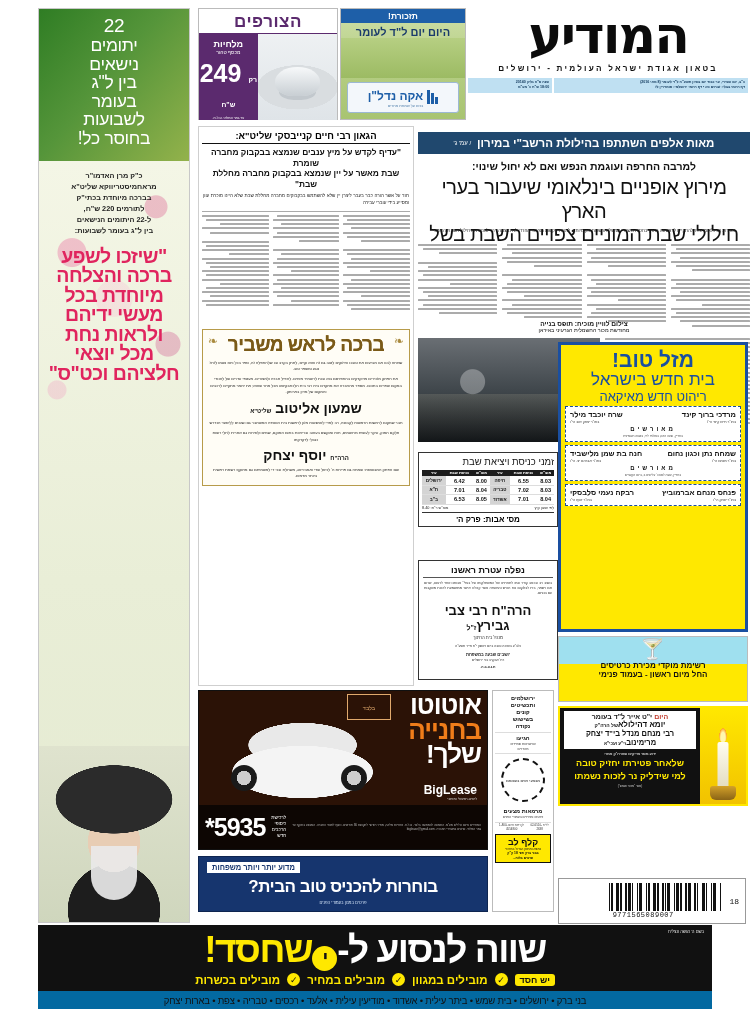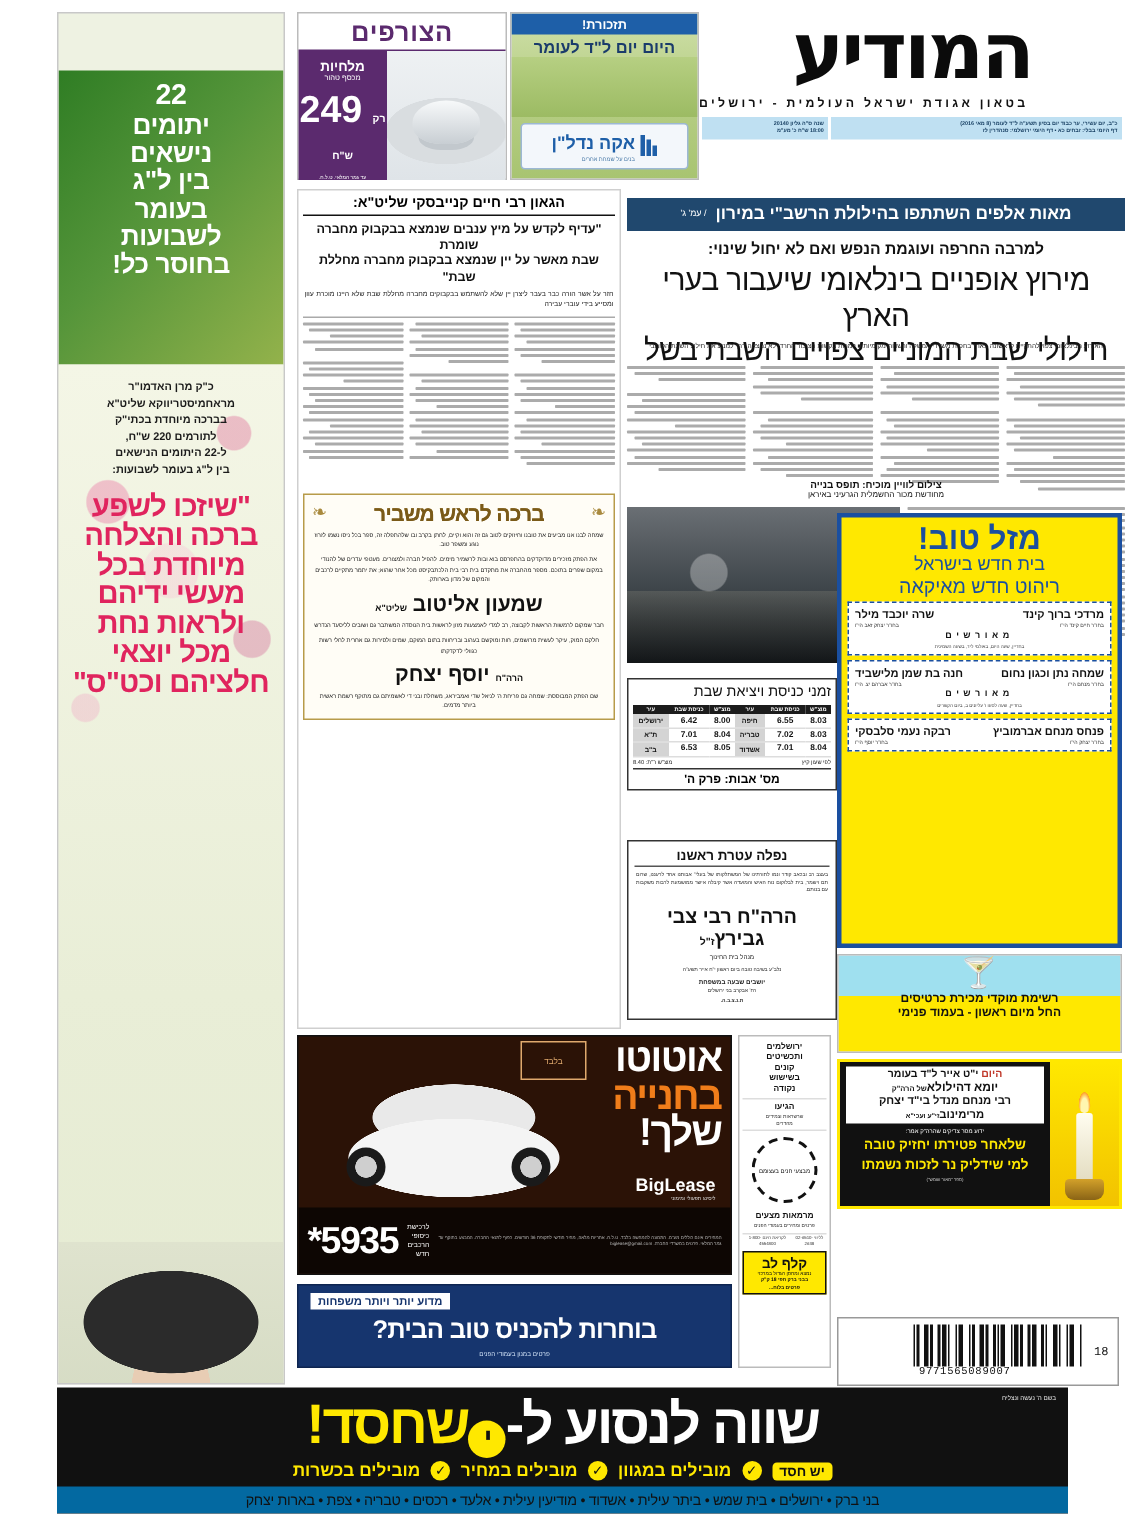--- a/index.html
+++ b/index.html
@@ -31,26 +31,25 @@
   .greek i.s4 { width:73%; }
   .greek i.s5 { width:60%; }
   .greek i.sp { background:transparent; height:3px; }
 
   
   #left-rail {
     left:38px; top:8px; width:152px; height:915px;
     border:1px solid #c8c8c8; background:#eef2e2; overflow:hidden;
   }
   #left-top-green {
-    height:196px;
+    height:152px;
     background: linear-gradient(130deg,#2f7d24 0%,#55953a 45%,#93b24b 100%);
-    color:#fff; font-weight:bold; font-size:17.5px; line-height:1.06;
+    color:#fff; font-weight:normal; font-size:17.5px; line-height:1.06;
     text-align:center; padding:7px 4px 0;
     letter-spacing:-.3px;
-    margin-top:38px;
   }
   #left-top-green .num { font-size:19px; display:block; }
   #left-floral {
     height:763px;
     background:
       radial-gradient(circle at 22% 12%, rgba(236,150,180,.55) 0 14px, transparent 15px),
       radial-gradient(circle at 78% 6%,  rgba(224,122,160,.45) 0 11px, transparent 12px),
       radial-gradient(circle at 12% 30%, rgba(240,175,200,.40) 0 9px, transparent 10px),
       radial-gradient(circle at 86% 24%, rgba(210,100,150,.38) 0 12px, transparent 13px),
       radial-gradient(circle at 50% 18%, rgba(247,200,215,.40) 0 18px, transparent 19px),
@@ -115,21 +114,21 @@
   #ad-aka .logo .sub { color:#4a7aa8; font-size:3.8px; }
 
   
   #masthead { left:466px; top:8px; width:284px; height:112px; background:#fff; }
   #masthead-title {
     text-align:center; font-weight:bold; font-size:52px; line-height:.92;
     letter-spacing:-2px; color:#0b0b0b; padding-top:4px;
     font-family:"DejaVu Sans","Liberation Sans",sans-serif;
   }
   #masthead-sub {
-    text-align:left; font-size:8.2px; font-weight:bold; letter-spacing:2.2px;
+    text-align:center; font-size:8.2px; font-weight:bold; letter-spacing:2.2px;
     color:#111; margin-top:4px;
   }
   #masthead-strap { display:flex; gap:2px; margin-top:5px; padding:0 2px; }
   #masthead-strap div {
     background:#bfe0f2; color:#123a5e; font-size:3.6px; line-height:1.5;
     padding:2px 3px; font-weight:bold;
   }
   #masthead-strap .a { flex:2.4; } #masthead-strap .b { flex:1; }
 
   
@@ -190,34 +189,34 @@
   
   #mid-col { left:198px; top:126px; width:216px; height:560px; background:#fff; border:1px solid #cfcfcf; padding:3px; }
   #rabbi-head { text-align:center; font-size:9.5px; font-weight:bold; border-bottom:1.5px solid #111; padding-bottom:2px; }
   #rabbi-quote { text-align:center; font-size:8.4px; font-weight:bold; line-height:1.25; padding:3px 1px 2px; color:#111; }
   #rabbi-lead { font-size:4.6px; line-height:1.5; text-align:justify; padding:2px 1px 4px; border-bottom:1px solid #aaa; color:#222; }
   #rabbi-cols { display:flex; gap:4px; padding-top:3px; height:112px; }
   #rabbi-cols .c { flex:1; }
 
   #bracha-box { margin-top:5px; border:1px solid #b79b4a; background:#fffdf6; padding:4px 6px 6px; position:relative; }
   #bracha-title {
-    text-align:center; font-size:14px; font-weight:bold; letter-spacing:-.5px;
+    text-align:center; font-size:19px; font-weight:bold; letter-spacing:-.5px;
     background:linear-gradient(180deg,#a07a28,#6d4d12); -webkit-background-clip:text; background-clip:text; color:#7a5a18;
   }
   .orn { position:absolute; top:4px; font-size:12px; color:#a98a3e; }
   .orn.l { left:5px; } .orn.r { right:5px; }
   #bracha-box .p { font-size:3.9px; line-height:1.6; text-align:center; color:#222; margin-top:4px; }
   #bracha-name1 { text-align:center; font-size:14px; font-weight:bold; margin-top:5px; color:#111; }
   #bracha-name2 { text-align:center; font-size:14px; font-weight:bold; margin-top:4px; color:#111; }
   #bracha-name1 small, #bracha-name2 small { font-size:6px; font-weight:bold; }
 
   
   #ikea-ad { left:558px; top:342px; width:190px; height:290px; background:#ffe800; border:3px solid #1a4fa0; padding:4px; }
   #ikea-ad .mazal { text-align:center; font-size:21px; font-weight:bold; color:#1a4fa0; line-height:1; }
-  #ikea-ad .l2 { text-align:center; font-size:12px; color:#1a4fa0; line-height:1.15; }
+  #ikea-ad .l2 { text-align:center; font-size:17px; color:#1a4fa0; line-height:1.15; }
   #ikea-ad .l3 { text-align:center; font-size:13px; color:#1a4fa0; line-height:1.15; margin-bottom:2px; }
   .wedding-card { background:#fff; border:1px dashed #1a4fa0; margin-bottom:3px; padding:3px 4px; }
   .wedding-names { display:flex; justify-content:space-between; font-size:7.4px; font-weight:bold; color:#111; }
   .wedding-sub { display:flex; justify-content:space-between; font-size:3.5px; color:#333; margin-top:1px; }
   .wedding-hall { text-align:center; font-size:6px; letter-spacing:3px; font-weight:bold; margin-top:2px; color:#111; }
   .wedding-fine { text-align:center; font-size:3.1px; color:#444; margin-top:2px; }
   #ikea-logo-box { background:#fff; margin-top:2px; padding:5px 0; }
   #ikea-logo {
     width:122px; height:34px; margin:0 auto; background:#0058a3; border:2px solid #0058a3;
     display:flex; align-items:center; justify-content:center;

